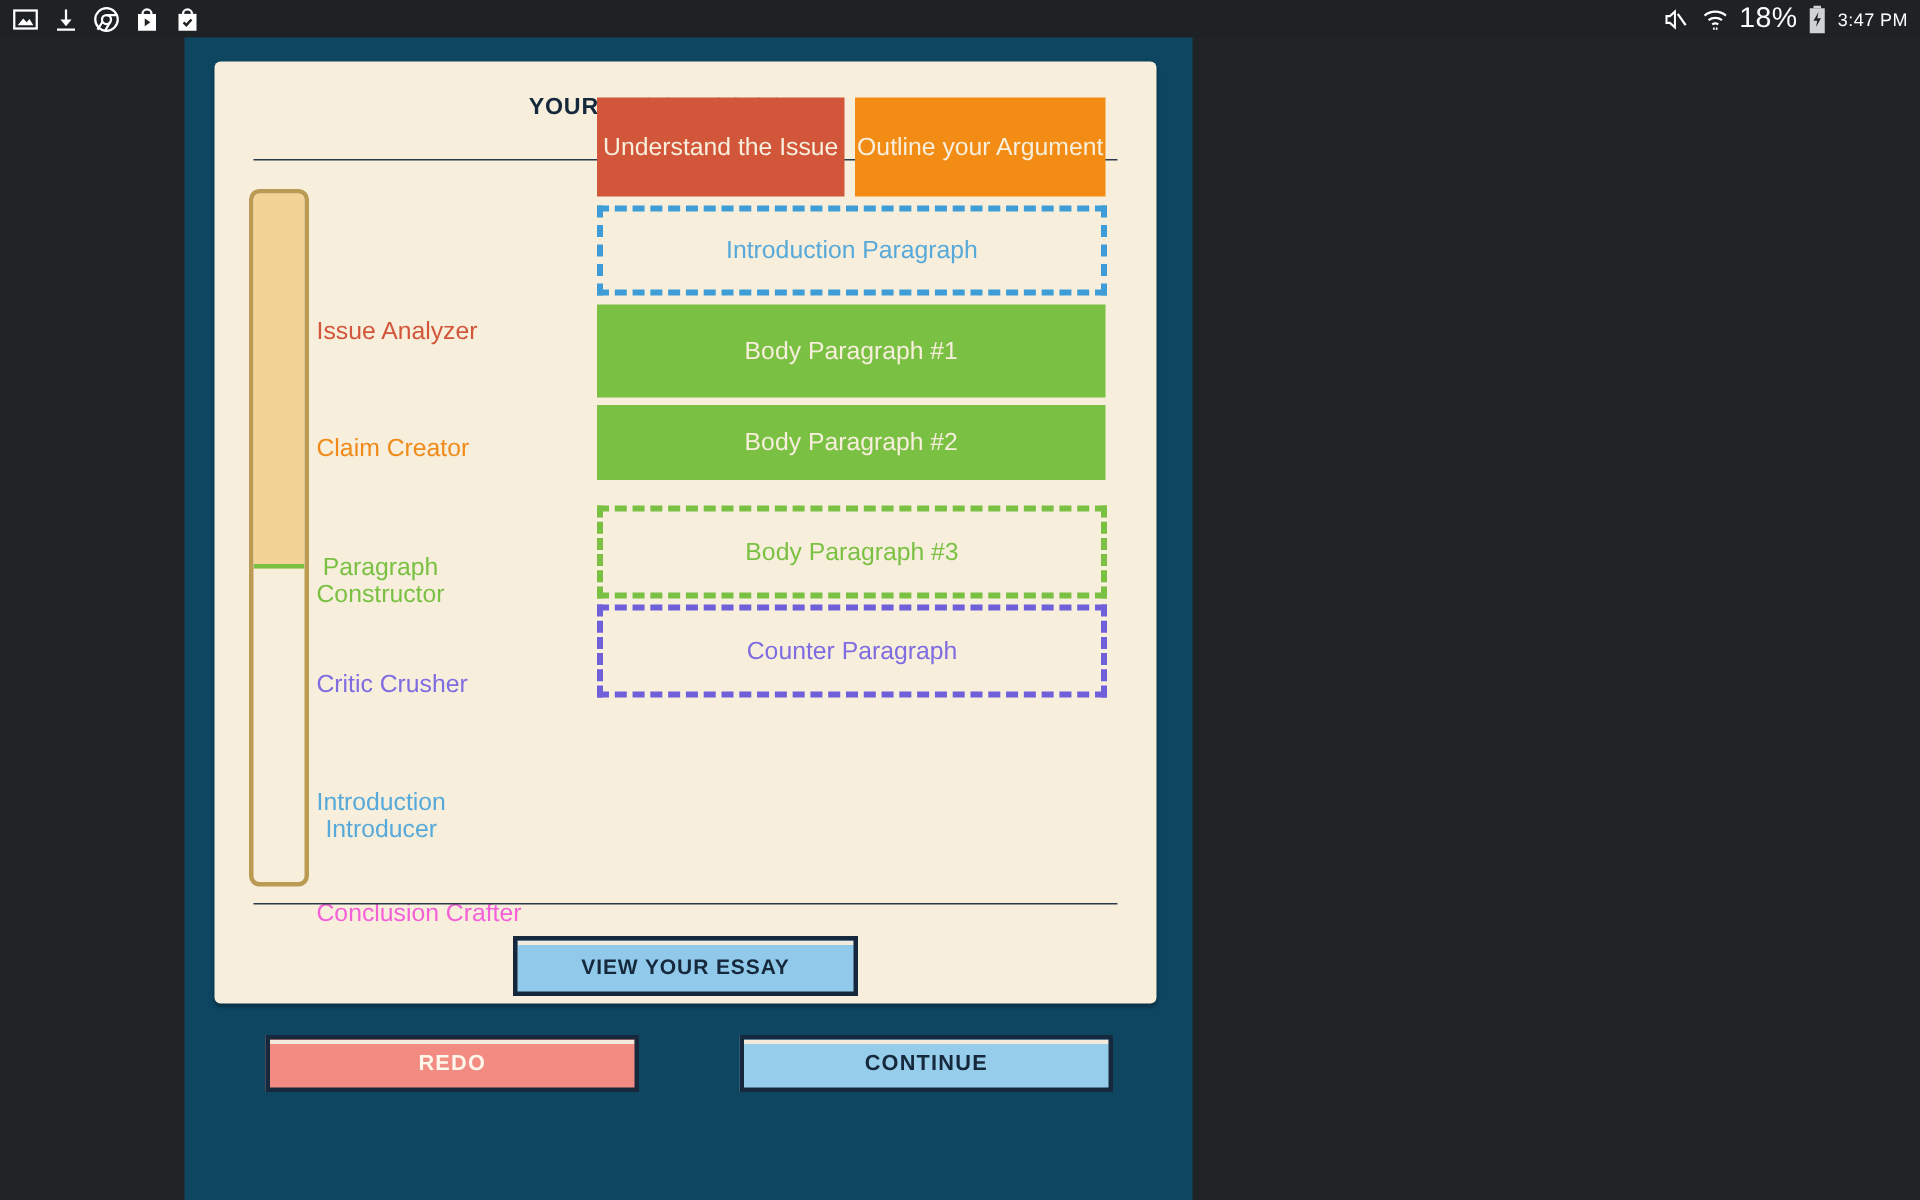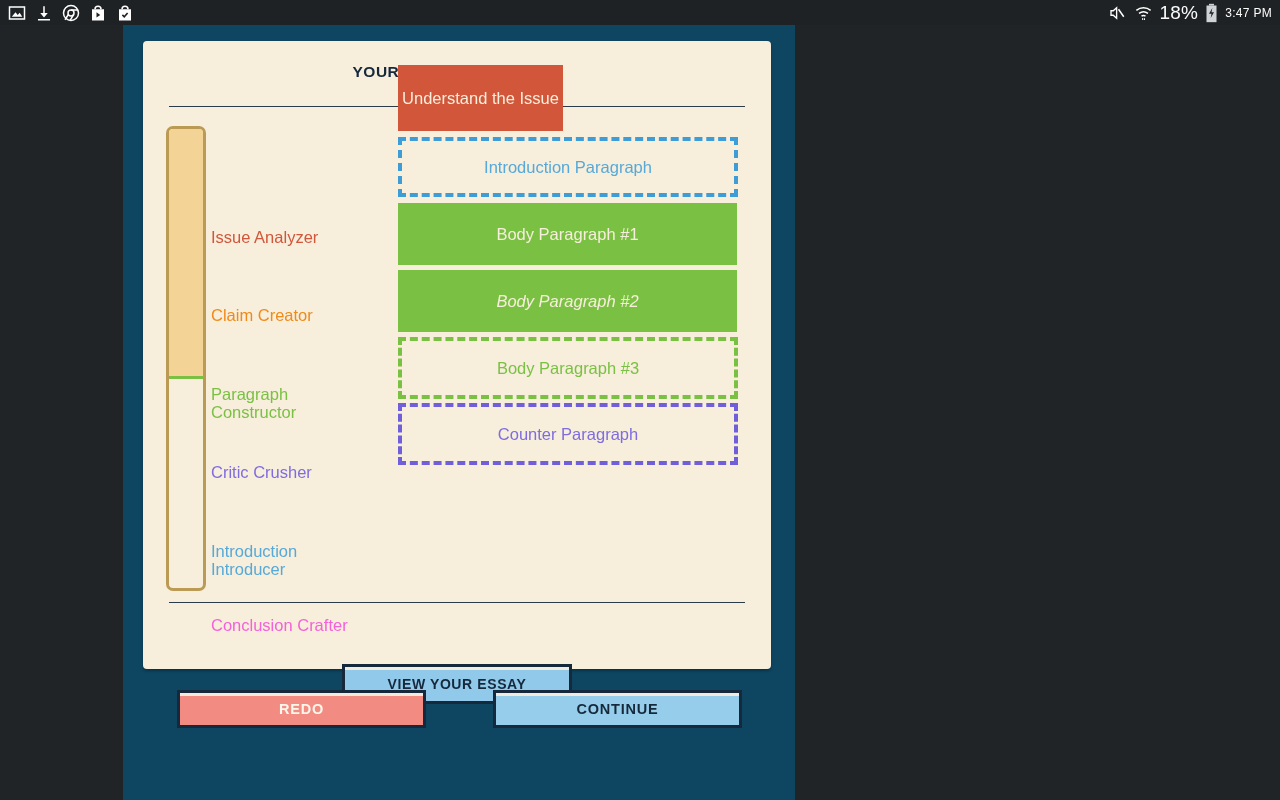--- a/index.html
+++ b/index.html
@@ -76,22 +76,22 @@
   }
   #progress-fill {
     position: absolute; left: 0; top: 0; width: 100%;
     height: 54.5%;
     background: #f4d496;
     border-bottom: 3px solid #7ac143;
   }
 
   
   #stage-labels {
-    position: absolute; left: 68px; top: 101px;
-    width: 185px; height: 470px;
+    position: absolute; left: 68px; top: 85px;
+    width: 185px; height: 470px; text-align: center;
   }
   .stage-label {
     position: absolute; left: 0;
     font-size: 16.5px; line-height: 18px;
     font-family: "Liberation Sans", sans-serif;
     white-space: pre-line;
   }
 
   
   #essay-blocks {
@@ -113,21 +113,20 @@
     position: absolute; left: 199px; top: 583px;
     width: 230px; height: 40px;
     background: #90c9ea;
     border: 3px solid #16293c;
     border-top: 3px solid #16293c;
     color: #16293c;
     font-size: 14px; font-weight: bold; letter-spacing: .6px;
     display: flex; align-items: center; justify-content: center;
     cursor: pointer;
     box-shadow: inset 0 3px 0 0 #f2eadb;
-    margin-top: 40px;
   }
 
   
   .footer-button {
     position: absolute; top: 665px;
     height: 38px;
     border: 3px solid #16293c;
     font-size: 14.5px; font-weight: bold; letter-spacing: .8px;
     display: flex; align-items: center; justify-content: center;
     cursor: pointer;
@@ -209,23 +208,24 @@
         <div class="stage-label" style="top: 243px; color: rgb(122, 193, 67);">Paragraph
 Constructor</div>
         <div class="stage-label" style="top: 321px; color: rgb(126, 108, 224);">Critic Crusher</div>
         <div class="stage-label" style="top: 400px; color: rgb(86, 169, 216);">Introduction
 Introducer</div>
         <div class="stage-label" style="top: 474px; color: rgb(245, 97, 216);">Conclusion Crafter</div>
       </div>
 
     <div id="essay-blocks">
         <div class="block solid" style="top: 0px; left: 0px; width: 165px; height: 66px; color: rgb(247, 238, 220); background: rgb(210, 86, 58);">Understand the Issue</div>
+        <div class="block solid" style="top: 0px; left: 172px; width: 167px; height: 66px; color: rgb(247, 238, 220); background: rgb(242, 140, 20);">Outline your Argument</div>
         <div class="block dashed" style="top: 72px; left: 0px; width: 340px; height: 60px; color: rgb(86, 169, 216); border: 4px dashed rgb(62, 157, 214);">Introduction Paragraph</div>
         <div class="block solid" style="top: 138px; left: 0px; width: 339px; height: 62px; color: rgb(247, 238, 220); background: rgb(122, 193, 67); text-align: center;">Body Paragraph #1</div>
-        <div class="block solid" style="top: 205px; left: 0px; width: 339px; height: 62px; color: rgb(247, 238, 220); background: rgb(122, 193, 67); font-style: italic;">Body Paragraph #2</div>
+        <div class="block solid" style="top: 205px; left: 0px; width: 339px; height: 50px; color: rgb(247, 238, 220); background: rgb(122, 193, 67);">Body Paragraph #2</div>
         <div class="block dashed" style="top: 272px; left: 0px; width: 340px; height: 62px; color: rgb(122, 193, 67); border: 4px dashed rgb(122, 193, 67);">Body Paragraph #3</div>
         <div class="block dashed" style="top: 338px; left: 0px; width: 340px; height: 62px; color: rgb(126, 108, 224); border: 4px dashed rgb(111, 95, 216);">Counter Paragraph</div>
       </div>
 
     <div class="rule" id="rule-bottom"></div>
 
     <div id="view-essay-button">VIEW YOUR ESSAY</div>
   </div>
 
   <div class="footer-button" id="redo-button">REDO</div>

